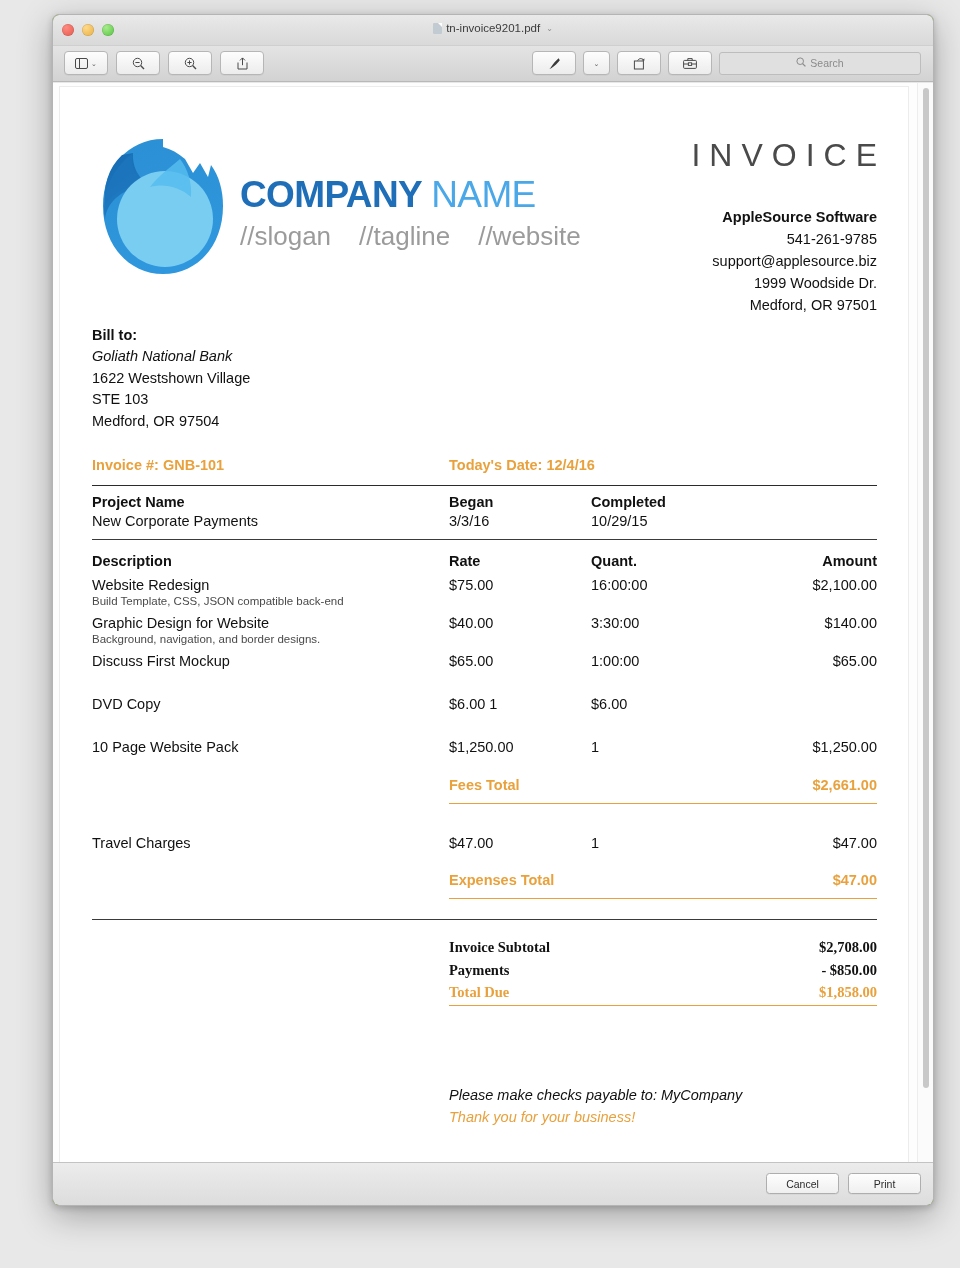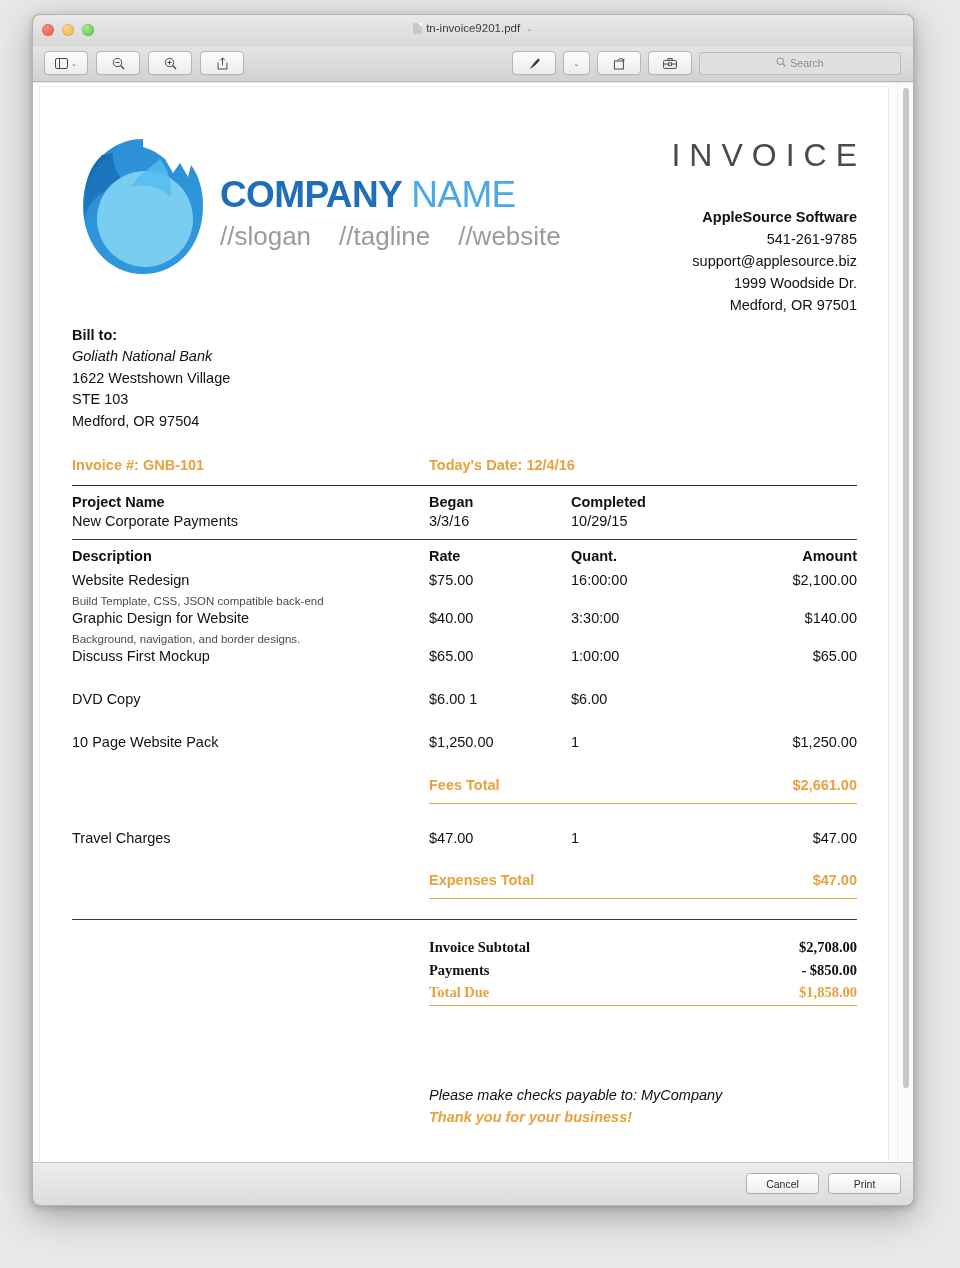--- a/index.html
+++ b/index.html
@@ -9,21 +9,21 @@
     width: 960px;
     height: 1268px;
     overflow: hidden;
     font-family: "Liberation Sans", sans-serif;
     -webkit-font-smoothing: antialiased;
   }
 
   
   #window {
     position: absolute;
-    left: 32px;
+    left: 52px;
     top: 14px;
     width: 880px;
     height: 1190px;
     background: #4d7c0f;
     border-radius: 7px;
     box-shadow: 0 10px 34px rgba(0,0,0,0.30), 0 2px 7px rgba(0,0,0,0.18);
     overflow: hidden;
     border: 1px solid #b4b4b4;
   }
 
@@ -230,21 +230,21 @@
 
   .rule {
     border-top: 1.4px solid #2b2b2b;
     margin-top: 12px;
   }
   .rule-thin { border-top: 1.2px solid #3a3a3a; margin-top: 10px; }
 
   
   .row {
     display: flex;
-    align-items: flex-start;
+    align-items: flex-end;
   }
   .c-desc { width: 357px; }
   .c-rate { width: 142px; }
   .c-qty  { width: 196px; }
   .c-amt  { width: 90px; text-align: right; }
   .bold { font-weight: bold; }
 
   .proj { margin-top: 8px; }
   .proj .row + .row { margin-top: 3px; }
 
@@ -293,21 +293,21 @@
   }
 
   .footer-note {
     margin-top: 78px;
     margin-left: 357px;
     font-style: italic;
     line-height: 1.55;
   }
   .footer-note .thanks {
     color: #e8a13c;
-    font-weight: bold;
+    font-weight: normal;
     font-style: italic;
   }
 
   
   .bottombar {
     position: relative;
     height: 43px;
     background: linear-gradient(#ececec, #dcdcdc);
     border-top: 1px solid #c3c3c3;
   }

